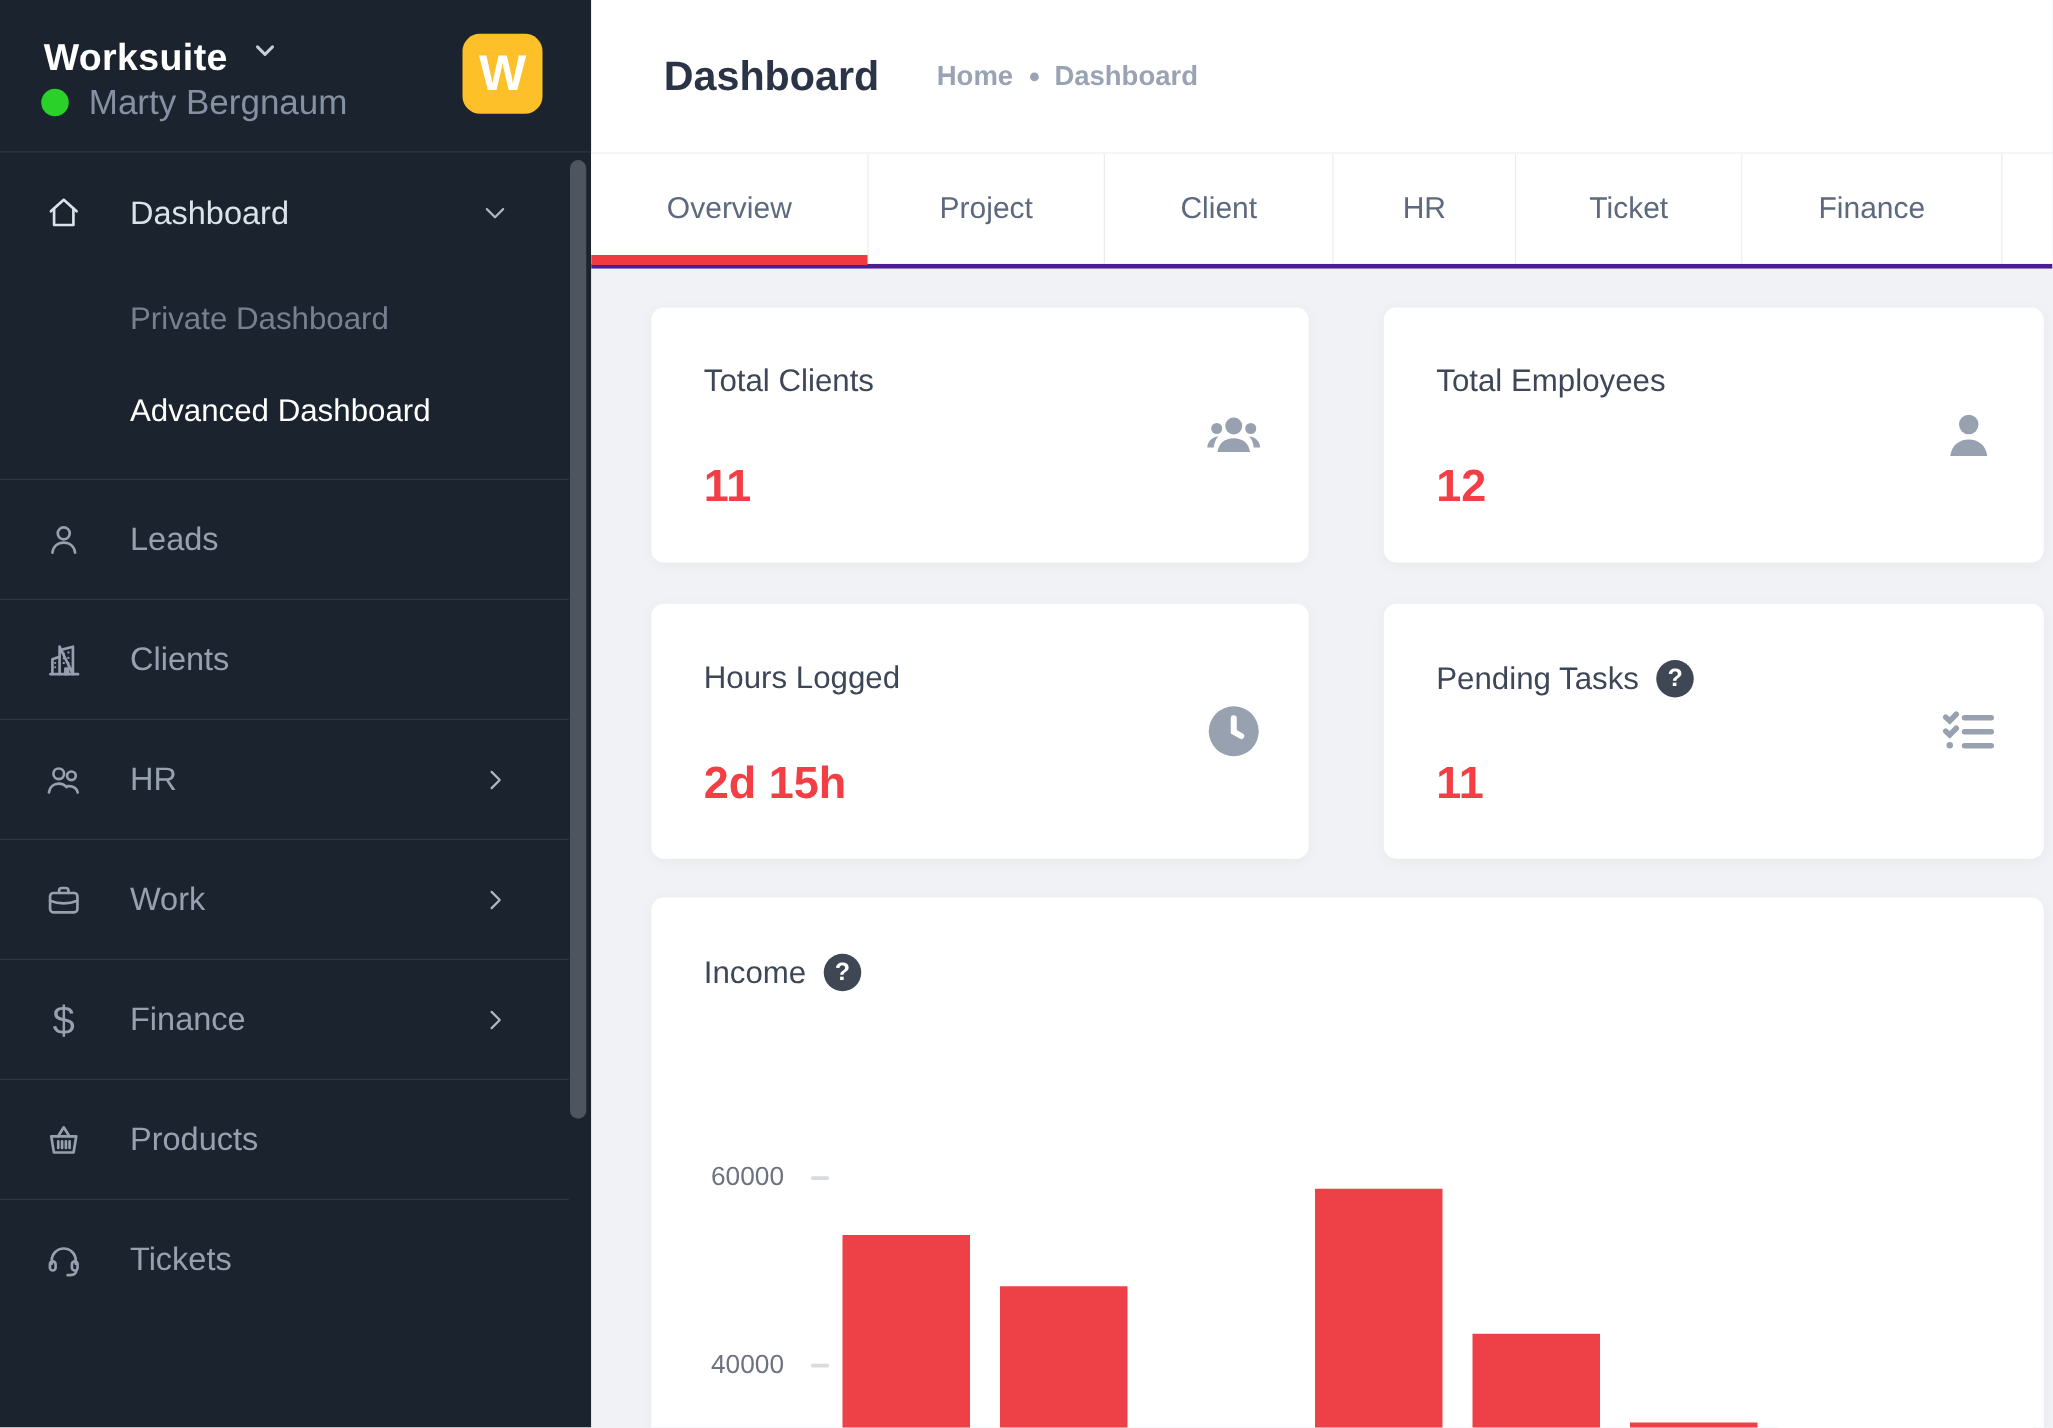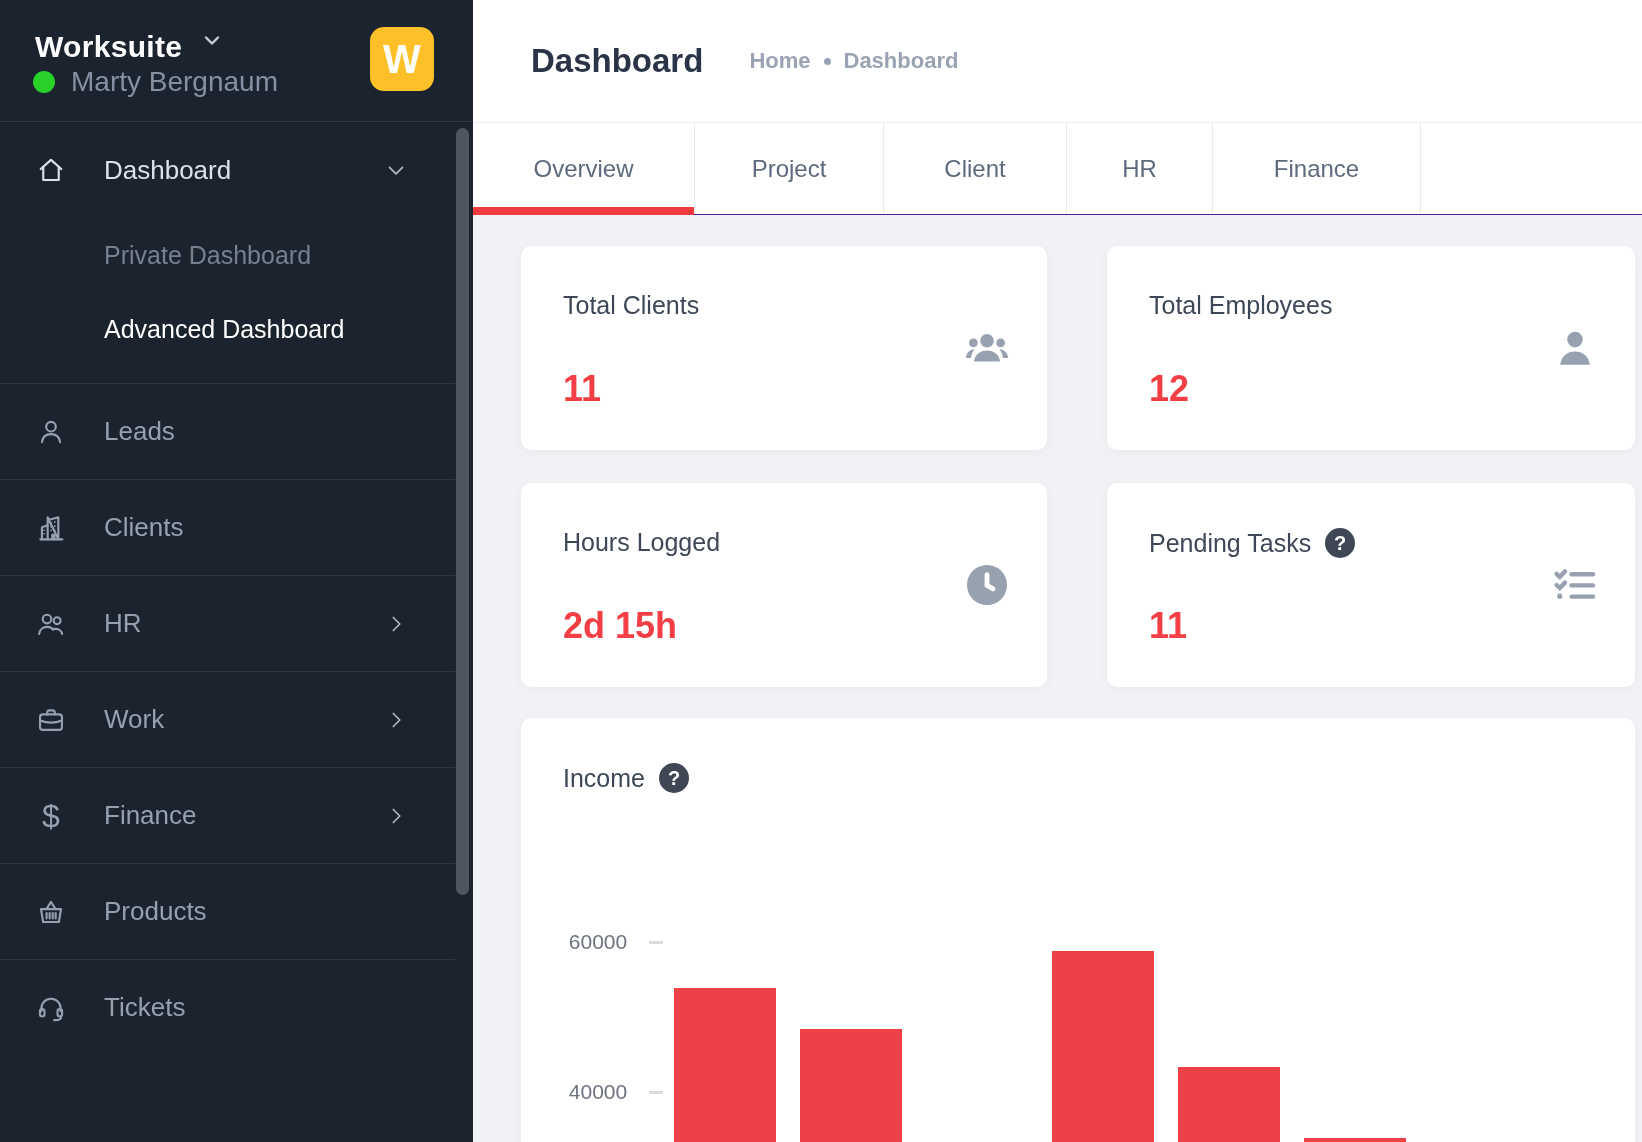--- a/index.html
+++ b/index.html
@@ -36,21 +36,21 @@
                   border-radius:7px; background:#4e555e; }
 
   
   .main { position:absolute; left:473px; top:0; width:1169px; height:1142px; }
   .page-header { height:122px; background:#fff; display:flex; align-items:center; padding-left:58px; }
   .page-title { font-size:33px; font-weight:bold; color:#2a3446; }
   .breadcrumb { margin-left:46px; display:flex; align-items:center; gap:13px;
                 color:#9aa3b3; font-size:22px; font-weight:bold; }
   .crumb-sep { width:7px; height:7px; border-radius:50%; background:#9aa3b3; }
 
-  .tabbar { height:93px; background:#fff; border-top:1px solid #edeef2; border-bottom:1px solid #4c1d95; display:flex; }
+  .tabbar { height:93px; background:#fff; border-top:1px solid #edeef2; border-bottom:4px solid #4c1d95; display:flex; }
   .tab { position:relative; display:flex; align-items:center; justify-content:center;
          font-size:24px; color:#5d6a7d; border-right:1px solid #e9ebf0; cursor:pointer; background:#fff; }
   .tab.active::after { content:""; position:absolute; left:0; right:0; bottom:-1px; height:8px; background:#ef3a40; }
   .tab-filler { flex:1; background:#fff; }
 
   .content { position:absolute; top:215px; left:0; width:1169px; height:927px; background:#f0f2f5; }
   .card { position:absolute; background:#fff; border-radius:10px; box-shadow:0 2px 12px rgba(20,30,50,.04); }
   .card-title { position:absolute; left:42px; top:45px; font-size:25px; color:#3e4757;
                 display:flex; align-items:center; gap:14px; white-space:nowrap; }
   .card-value { position:absolute; left:42px; top:122px; font-size:36px; font-weight:bold; color:#f23e44; }
@@ -219,20 +219,23 @@
       </div>
       <div class="tab" style="width: 189px;">
         <span>Project</span>
       </div>
       <div class="tab" style="width: 183px;">
         <span>Client</span>
       </div>
       <div class="tab" style="width: 146px;">
         <span>HR</span>
       </div>
+      <div class="tab" style="width: 181px;">
+        <span>Ticket</span>
+      </div>
       <div class="tab" style="width: 208px;">
         <span>Finance</span>
       </div>
       <div class="tab-filler"></div>
     </div>
 
   <div class="content" id="content">
     <div class="card income-card" id="income-card">
       <div class="card-title">
         <span>Income</span>

